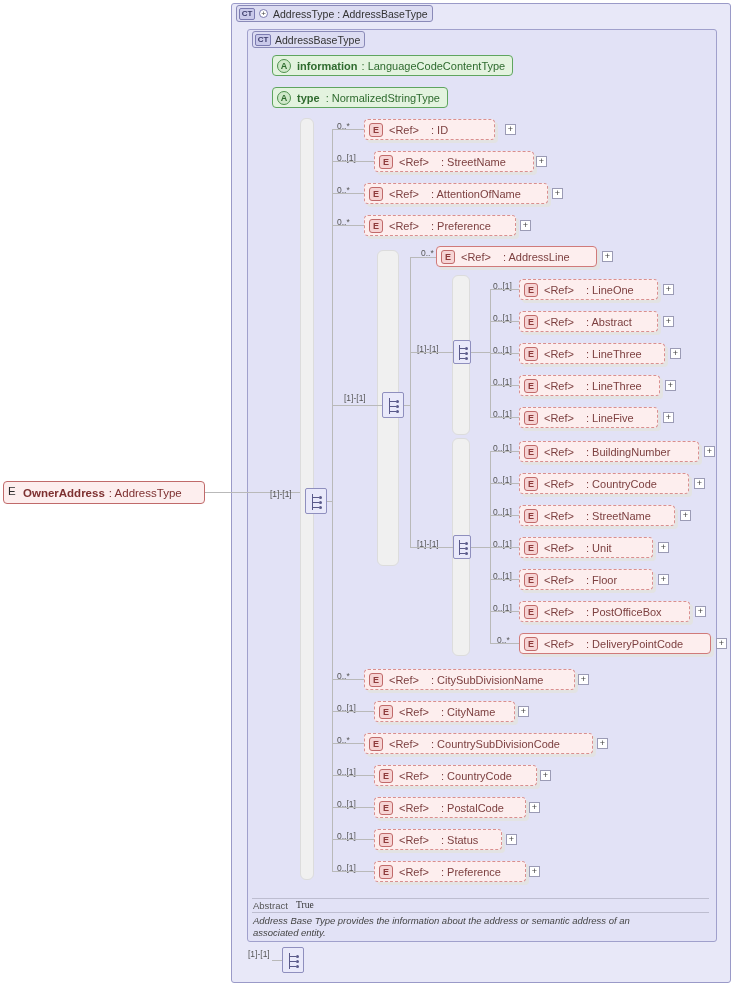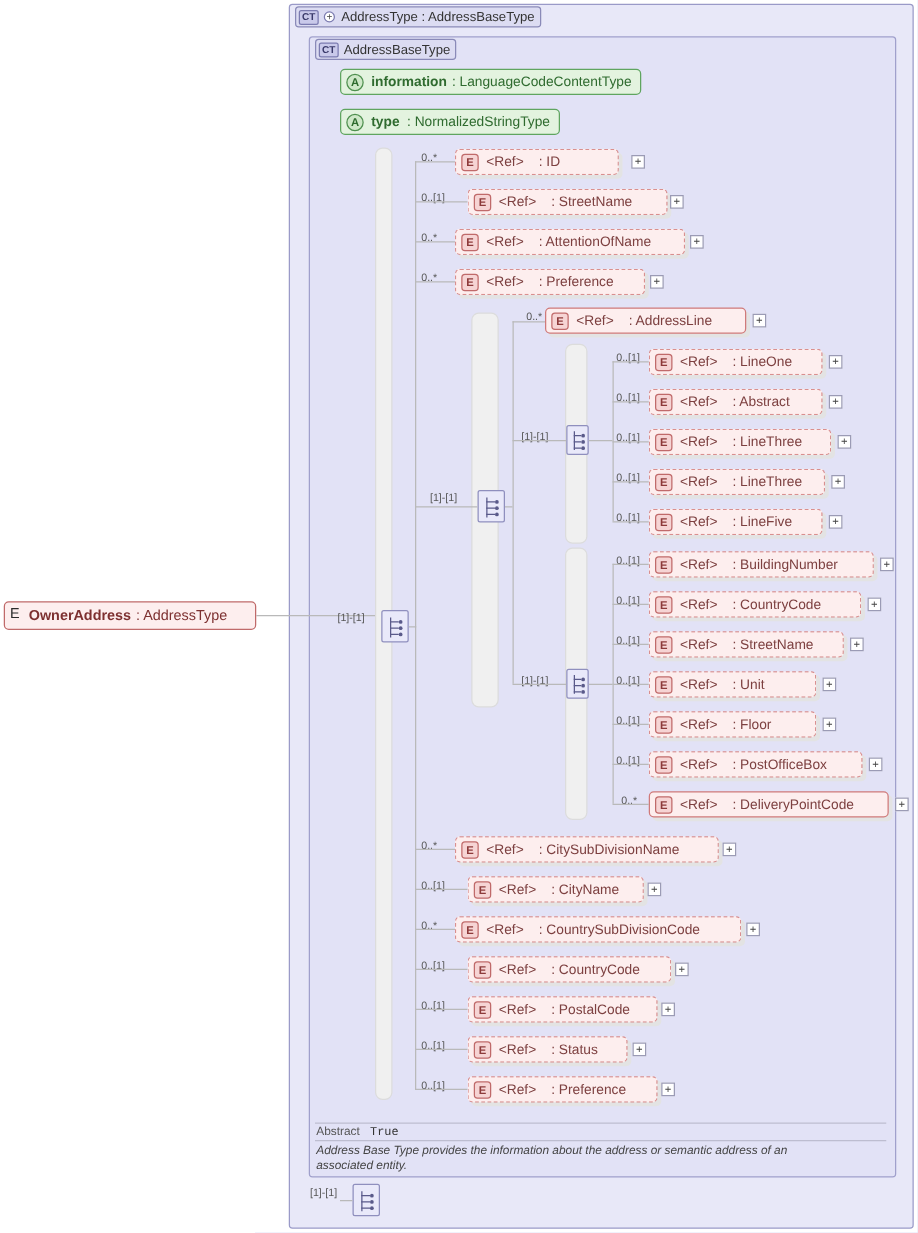--- a/index.html
+++ b/index.html
@@ -200,21 +200,21 @@
   .foot-rule {
     position:absolute;
     height:1px; background:#bdbdd0;
   }
   .foot-abs {
     position:absolute;
     font-size:9.5px; color:#555;
   }
   .foot-abs-val {
     position:absolute;
-    font-size:9.5px; color:#333; font-family:Liberation Mono, monospace;
+    font-size:9.5px; color:#333; font-family:Liberation Serif, serif;
   }
   .foot-doc {
     position:absolute;
     font-size:9.5px; font-style:italic; color:#444;
     line-height:12px;
     width:380px;
   }
 </style>
 </head>
 <body>

